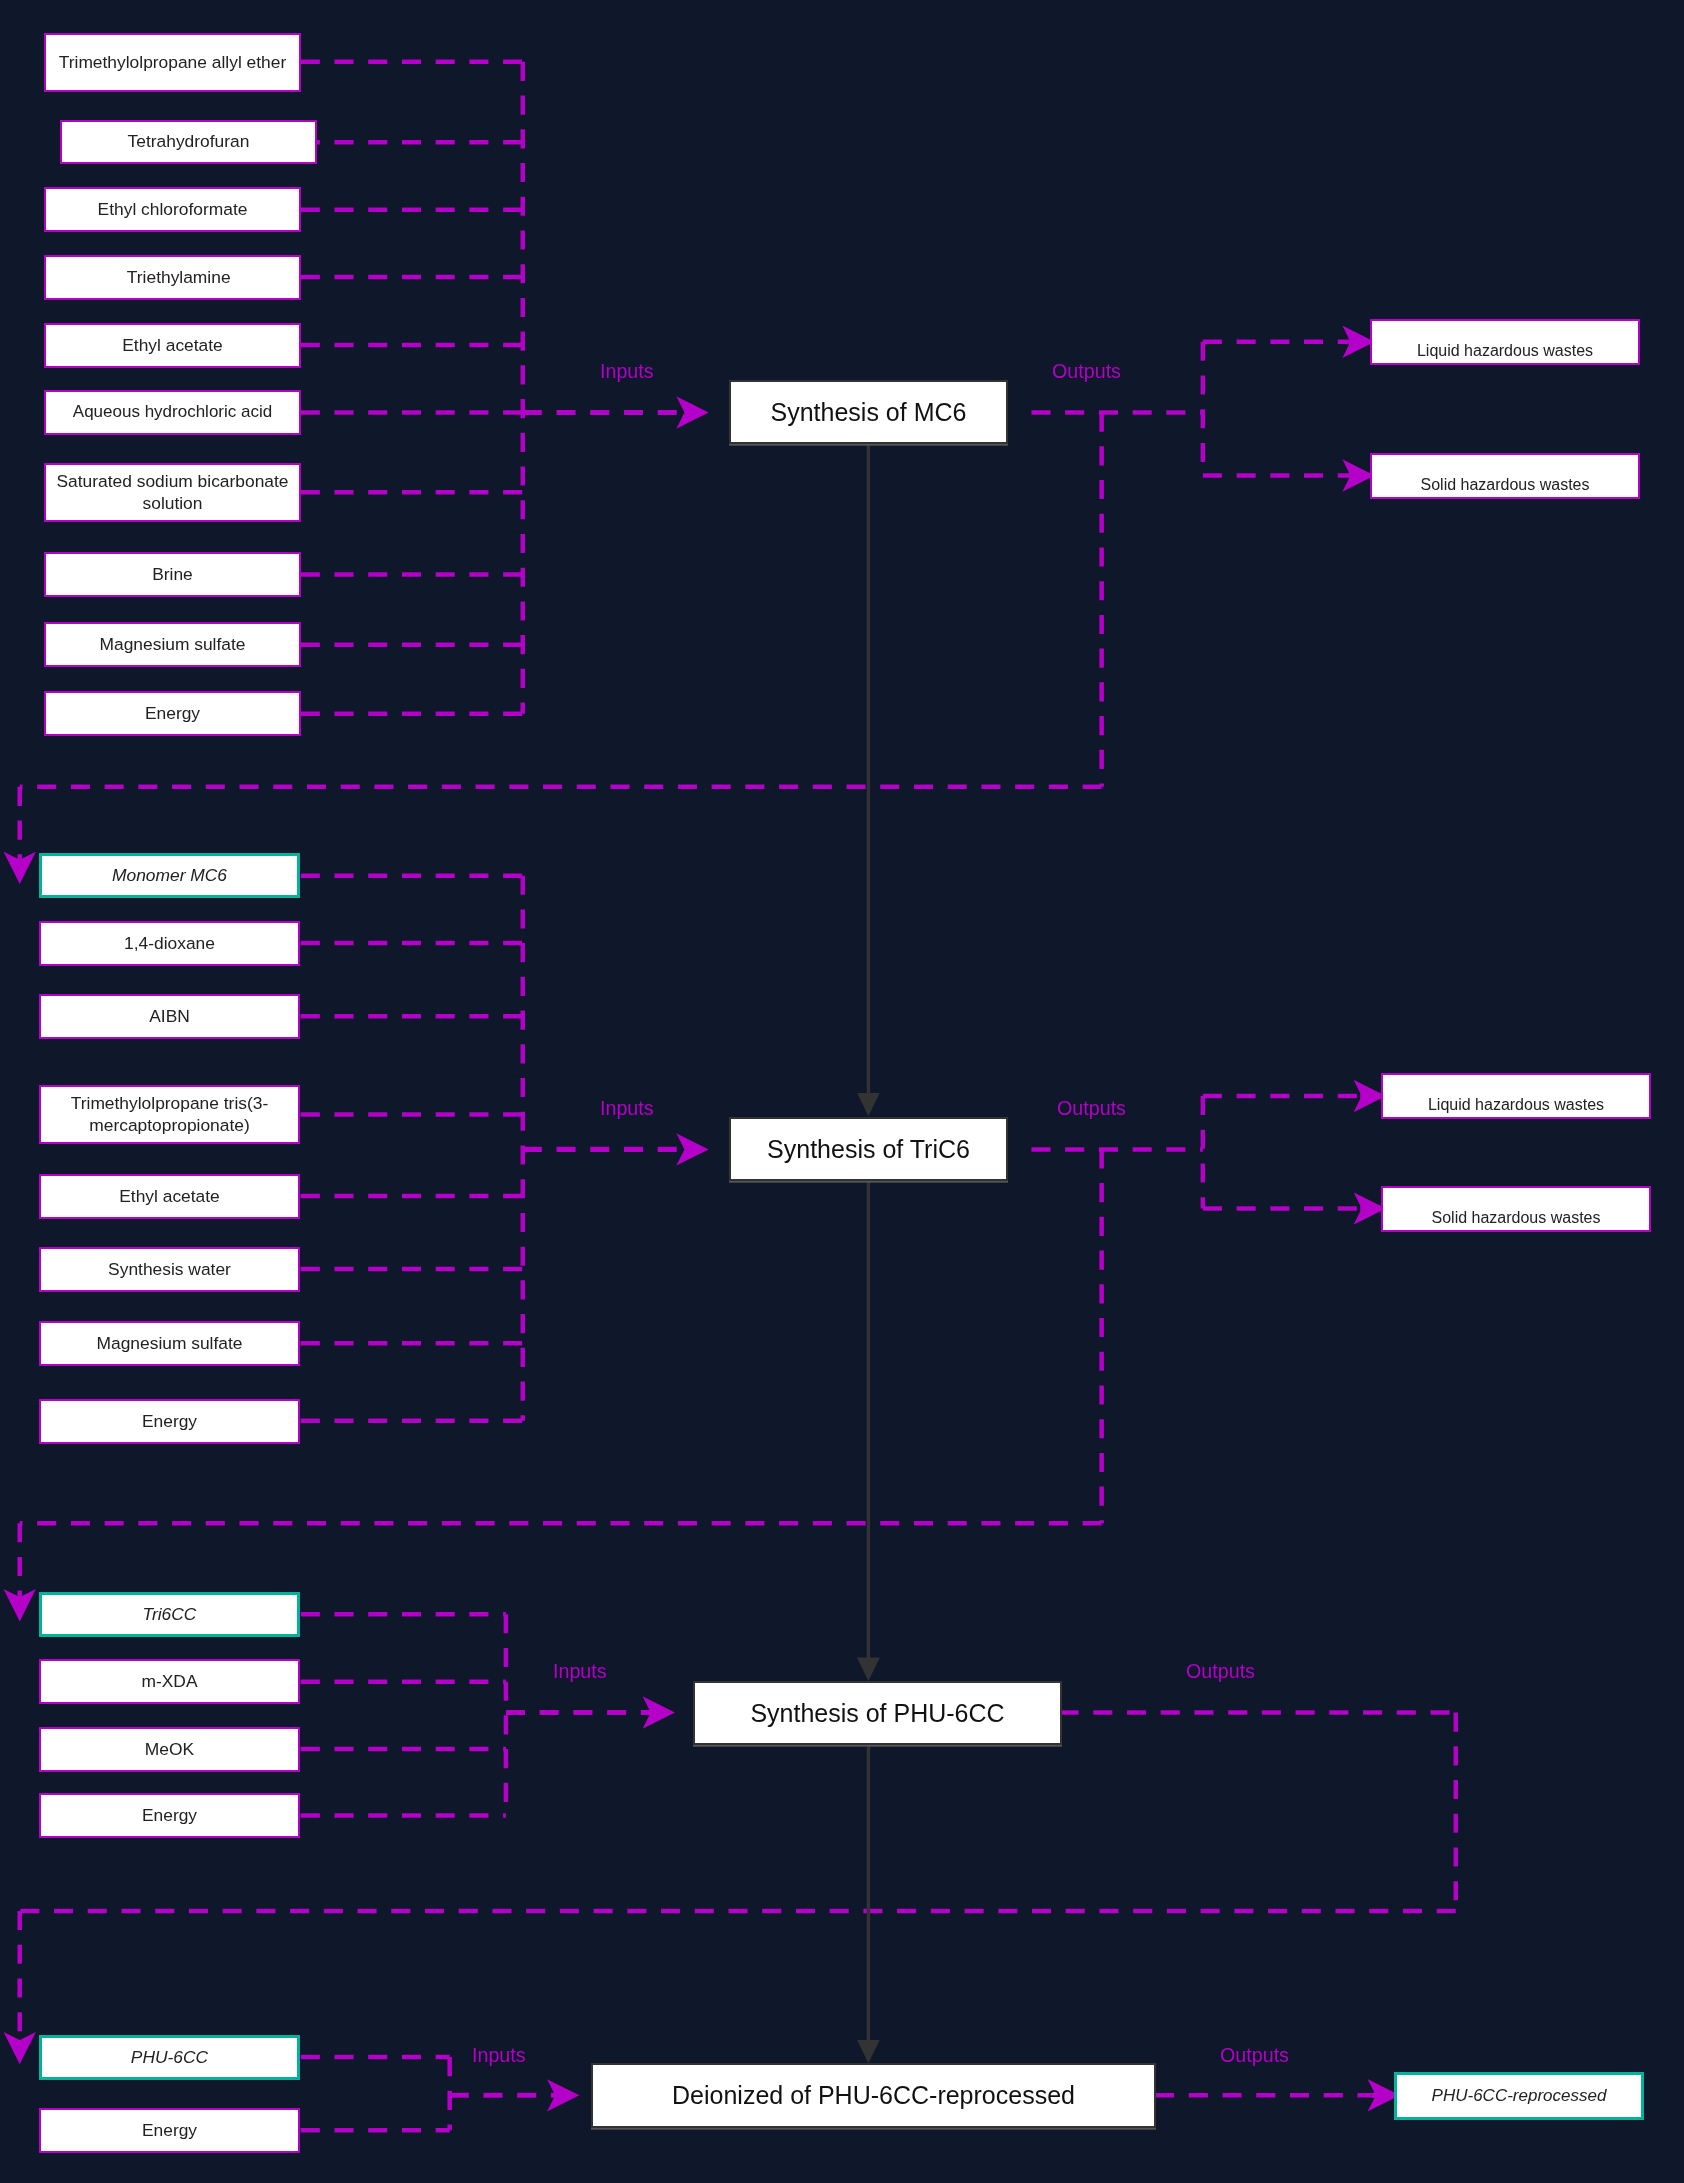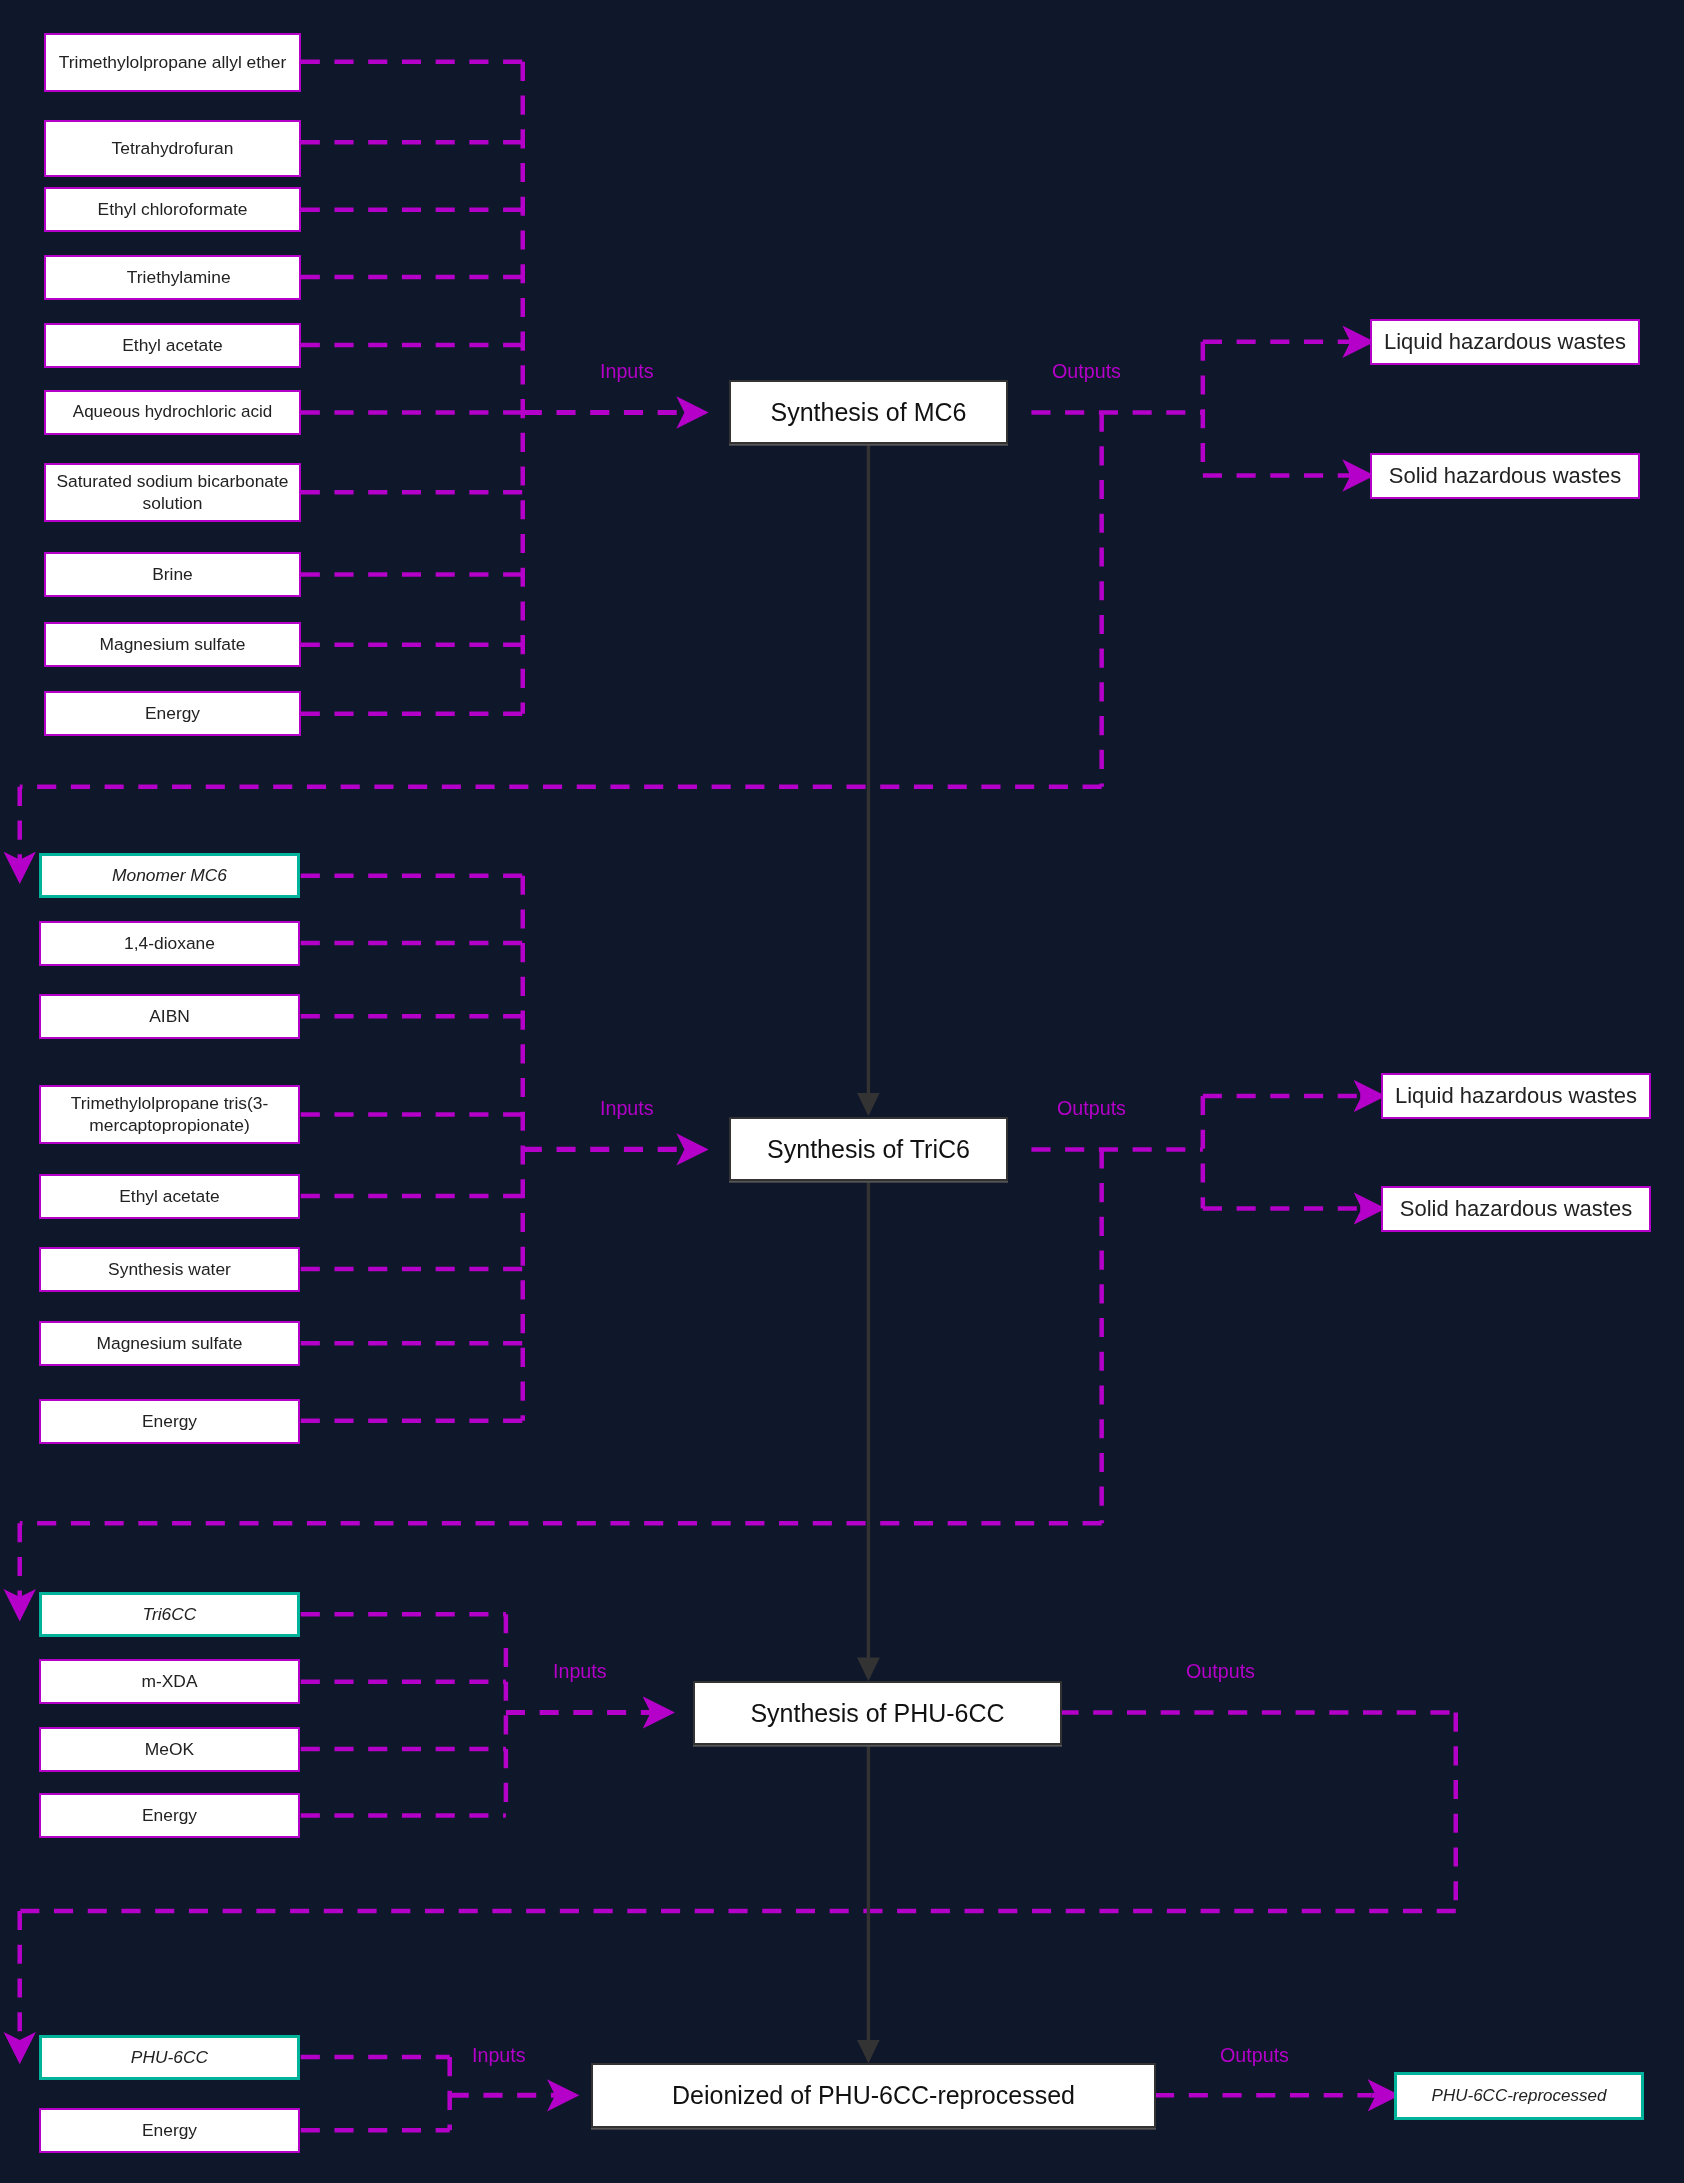--- a/index.html
+++ b/index.html
@@ -8,21 +8,21 @@
   svg.wires{position:absolute;left:0;top:0;width:1684px;height:2183px;pointer-events:none;}
 
   .node{position:absolute;box-sizing:border-box;display:flex;align-items:center;
         justify-content:center;text-align:center;background:#ffffff;line-height:1.22;}
 
   
   .mat{border:2.8px solid #B400C8;color:#222222;font-size:17.4px;padding:2.2px 5.6px;}
   
   .prod{border:3.4px solid #00B39A;color:#222222;font-size:17.4px;padding:2.2px 5.6px;font-style:italic;}
   
-  .waste{border:2.8px solid #B400C8;color:#222222;font-size:22px;padding:2.2px 5.6px;}
+  .waste{border:2.8px solid #B400C8;color:#222222;font-size:16px;padding:2.2px 5.6px;align-items:flex-end;}
   
   .proc{border:2.2px solid #333333;color:#111111;font-size:25px;padding:3.4px 7.9px;
         box-shadow:0 1.7px 0 0 #555555;justify-content:center;}
 
   .edgelabel{position:absolute;color:#B400C8;font-size:19.7px;white-space:nowrap;}
 </style>
 </head>
 <body>
 
 <div id="stage">
@@ -118,21 +118,21 @@
     <g stroke="#333333" stroke-width="6" fill="none">
       <path d="M1545,790 V1980" marker-end="url(#kArrow)"></path>
       <path d="M1545,2100 V2985" marker-end="url(#kArrow)"></path>
       <path d="M1545,3105 V3665" marker-end="url(#kArrow)"></path>
     </g>
   </svg>
 
   <div class="node mat" style="left:44px;top:33px;width:257px;height:59px;">
       <span>Trimethylolpropane allyl ether</span>
     </div>
-  <div class="node mat" style="left:44px;top:120px;width:257px;height:57px;">
+  <div class="node mat" style="left:60px;top:120px;width:257px;height:44px;">
       <span>Tetrahydrofuran</span>
     </div>
   <div class="node mat" style="left:44px;top:187px;width:257px;height:45px;">
       <span>Ethyl chloroformate</span>
     </div>
   <div class="node mat" style="left:44px;top:255px;width:257px;height:45px;padding-left:18px;">
       <span>Triethylamine</span>
     </div>
   <div class="node mat" style="left:44px;top:323px;width:257px;height:45px;">
       <span>Ethyl acetate</span>

